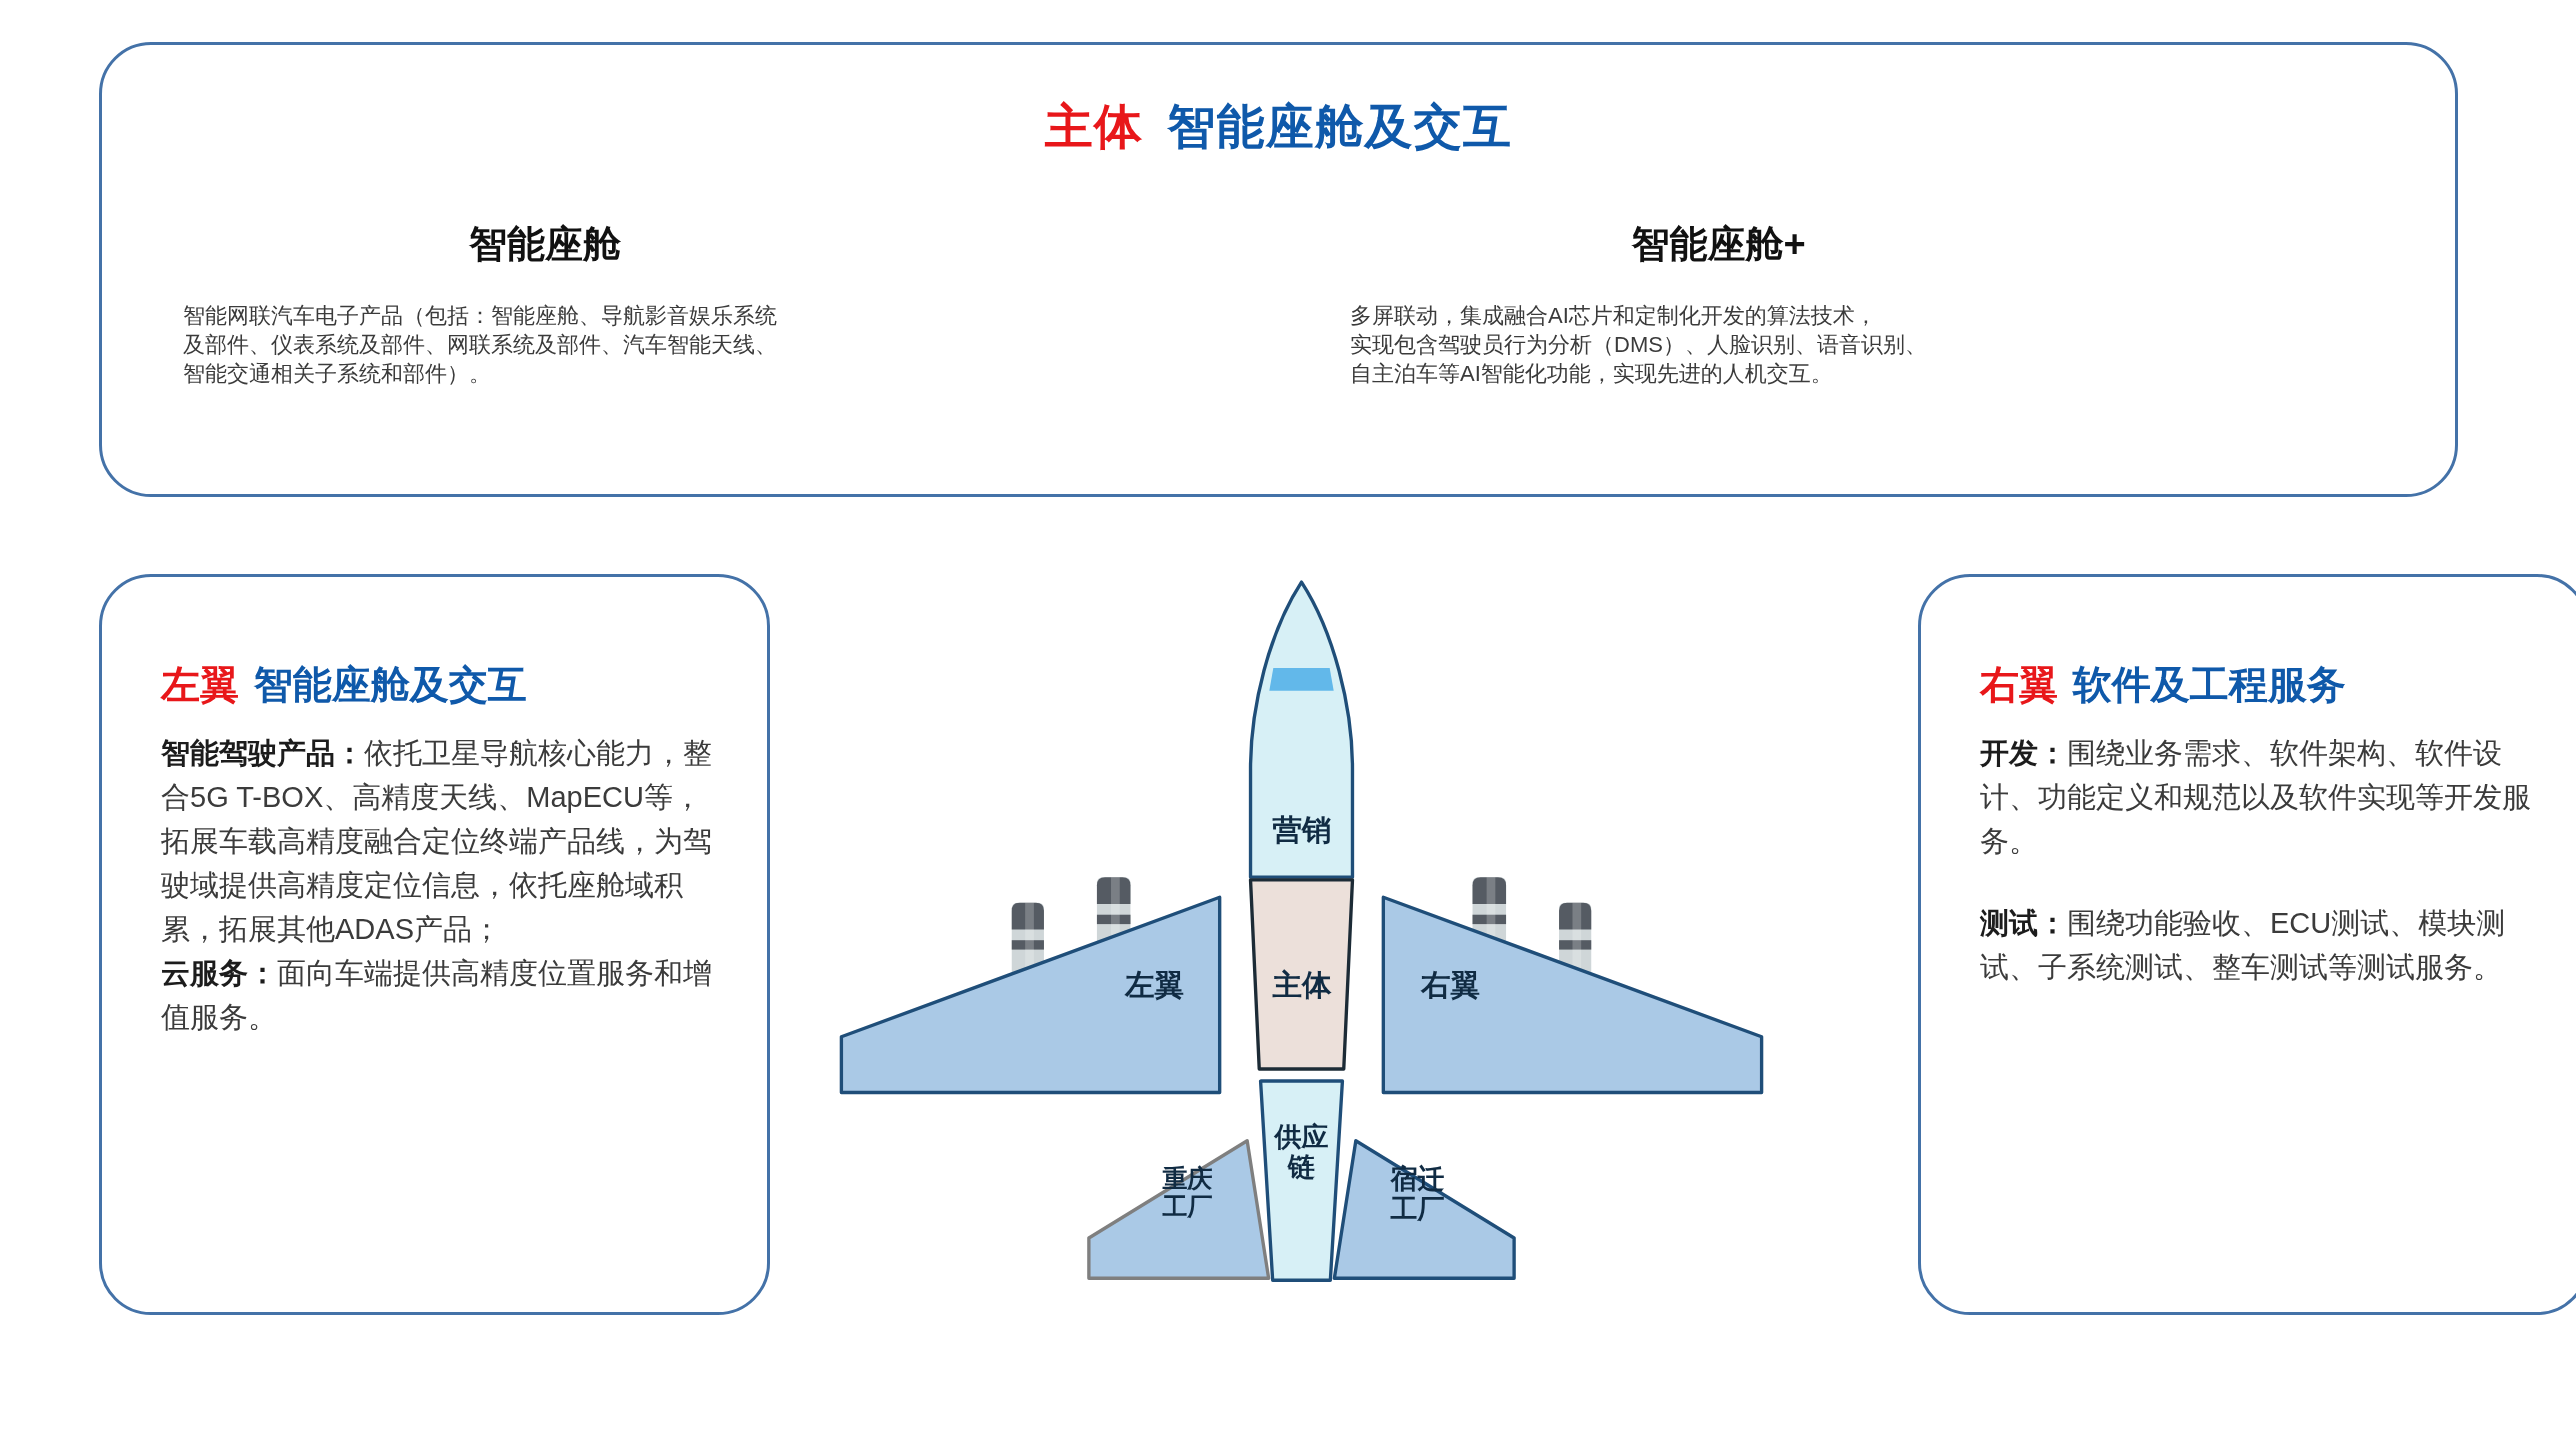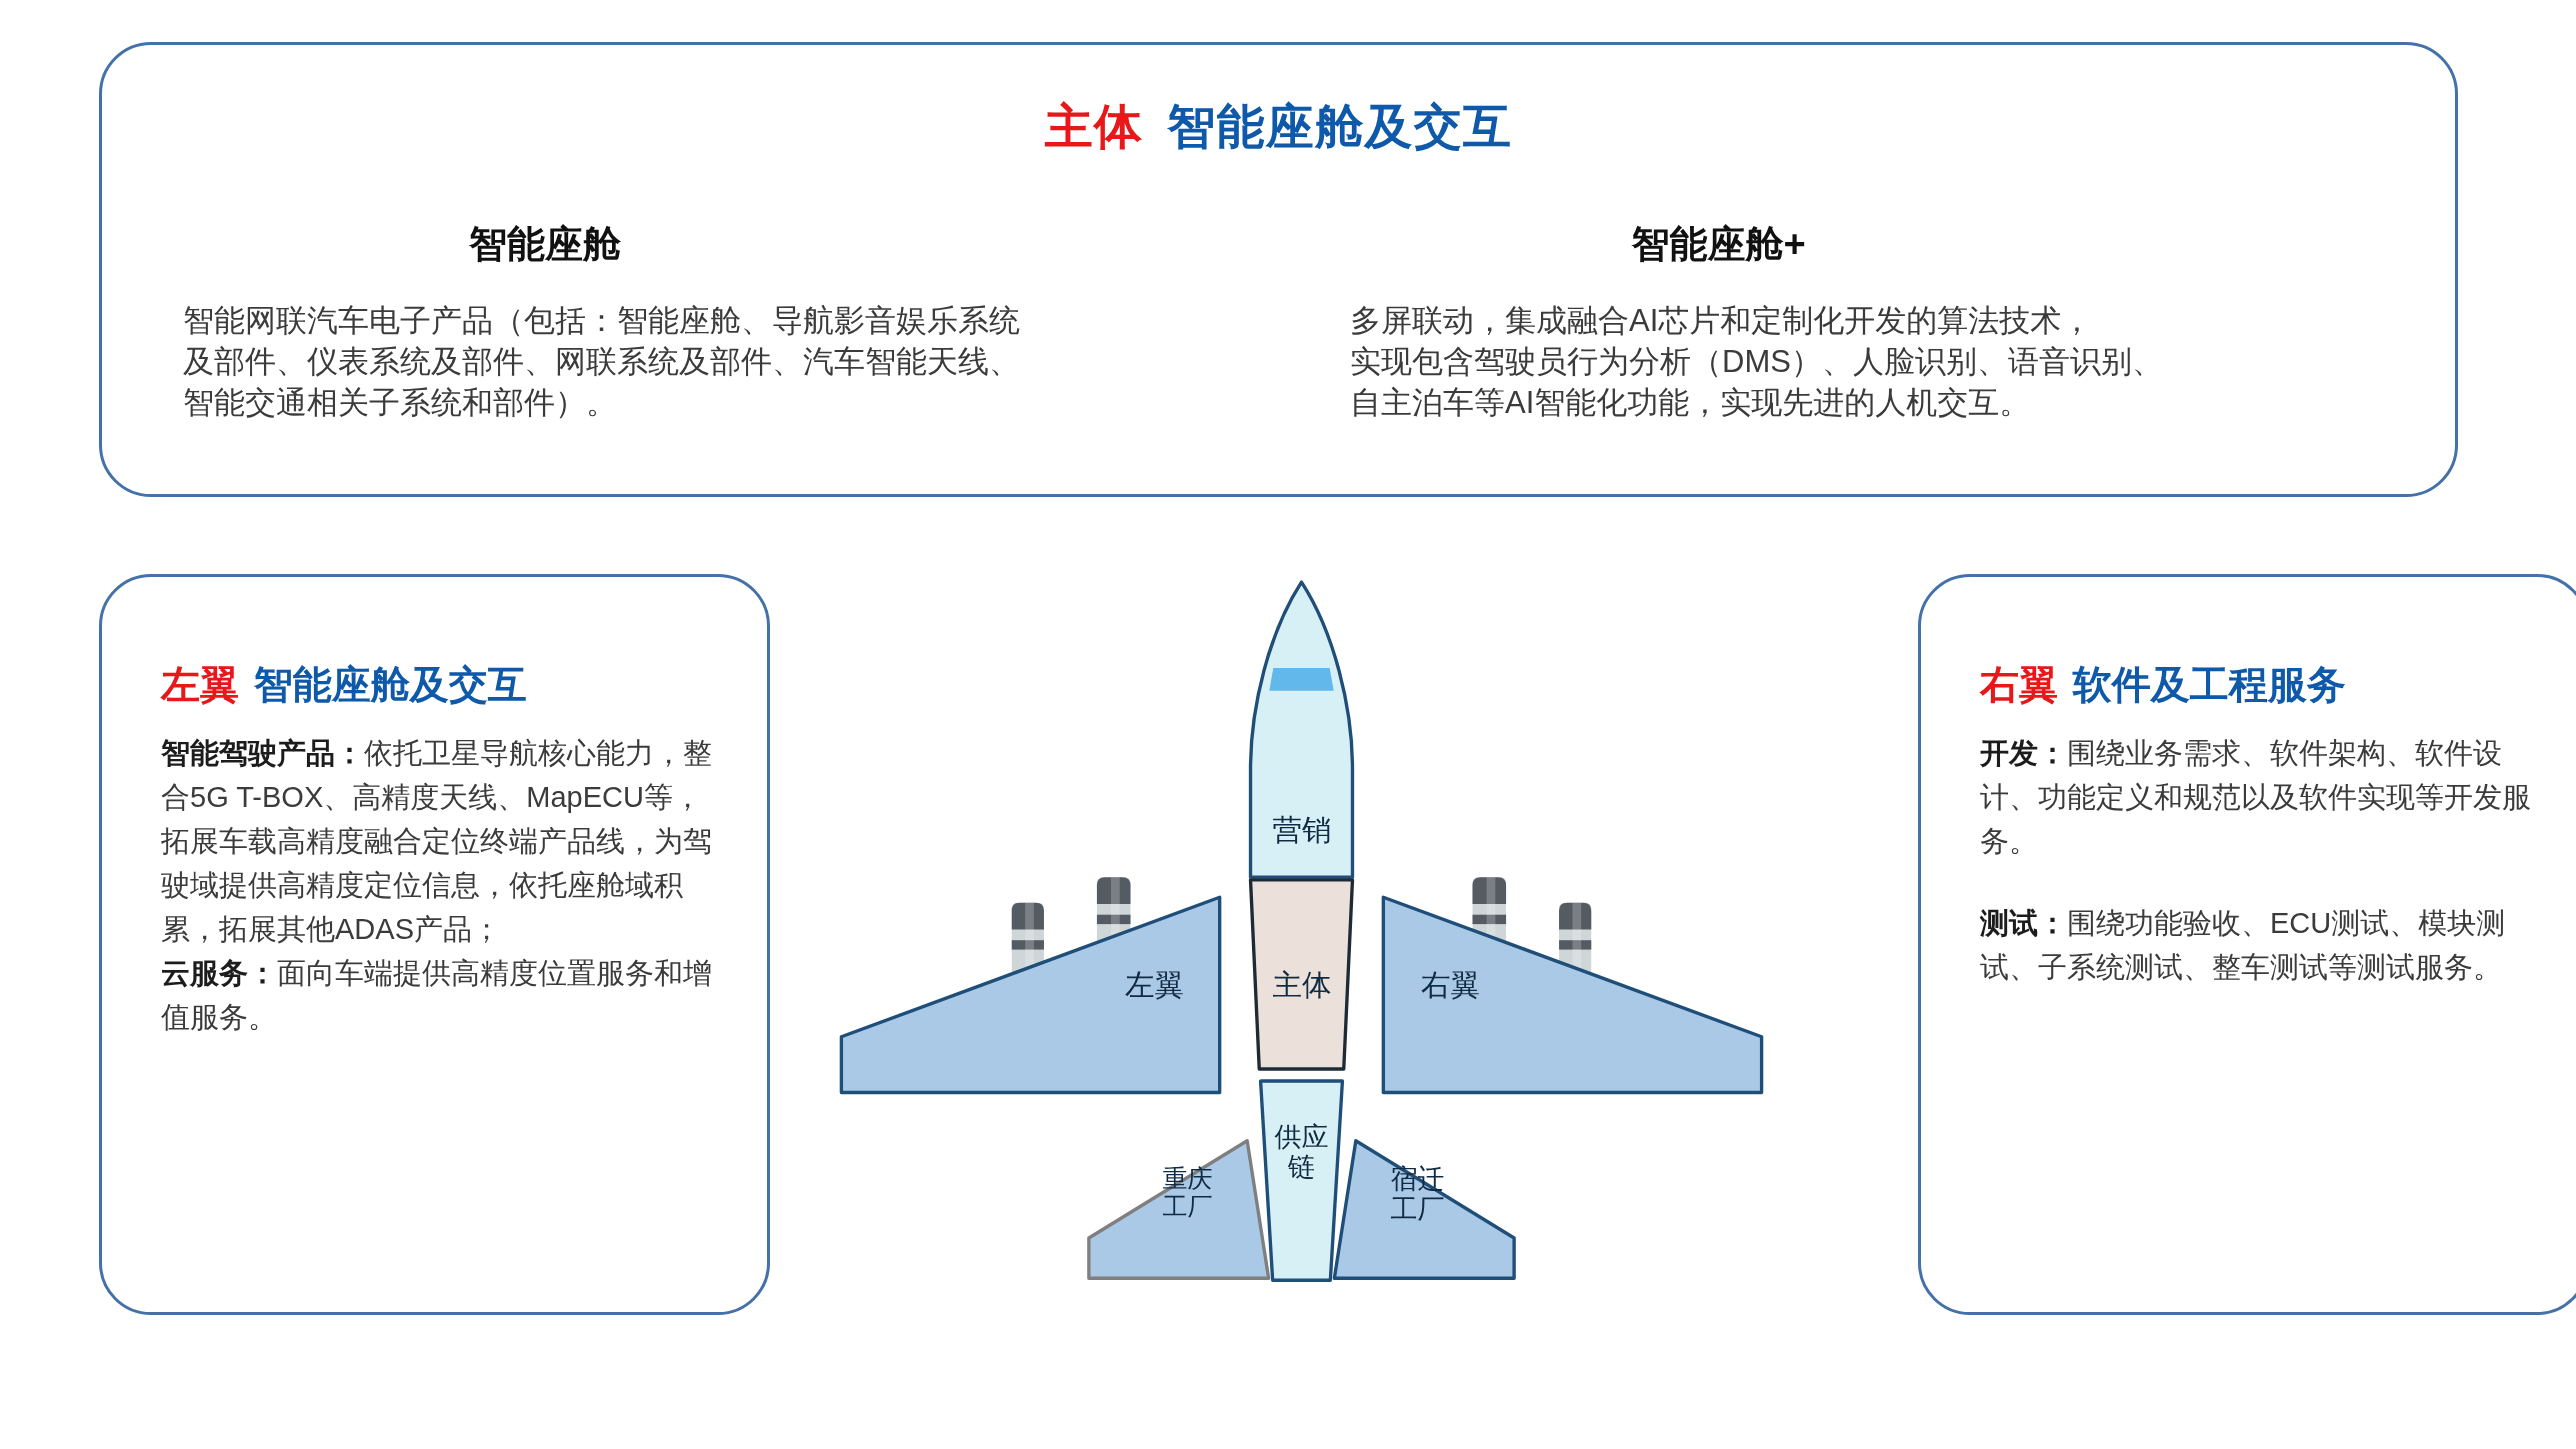--- a/index.html
+++ b/index.html
@@ -30,21 +30,21 @@
   .top-col{ position:absolute; top:174px; }
   #top-col-left{ left:47px; width:1114px; }
   #top-col-right{ left:1214px; width:1100px; }
   .col-head{
     font-size:38px; font-weight:bold; color:#111;
     text-align:center; margin-bottom:31px; white-space:nowrap;
   }
   #top-col-left .col-head{ padding-right:322px; }
   #top-col-right .col-head{ padding-right:295px; }
   .col-body{
-    font-size:31px; color:#3b3b3b; line-height:1.32;
+    font-size:22px; color:#3b3b3b; line-height:1.32;
     white-space:pre-line; padding-left:34px;
   }
 
   
   #panel-left{ left:99px; top:574px; width:671px; height:741px; }
   #panel-right{ left:1918px; top:574px; width:671px; height:741px; }
 
   .wing-title{
     position:absolute; left:59px; top:81px;
     font-size:39px; font-weight:bold; white-space:nowrap;
@@ -57,21 +57,21 @@
     font-size:29px; color:#3b3b3b; line-height:1.52;
   }
   .wing-body b{ color:#1c1c1c; font-weight:bold; }
   .wing-body .para{ margin:0 0 0 0; }
   .wing-body .gap{ height:38px; }
 
   
   #plane{ position:absolute; left:832px; top:567px; width:939px; height:735px; }
   #plane svg{ width:100%; height:100%; display:block; }
   .plane-label{
-    position:absolute; font-weight:normal; color:#102b43;
+    position:absolute; font-weight:bold; color:#102b43;
     text-align:center; white-space:pre-line; line-height:1.12;
     pointer-events:none;
   }
 </style>
 </head>
 <body>
 
 <div class="panel" id="panel-top">
 
   <div id="top-title">

